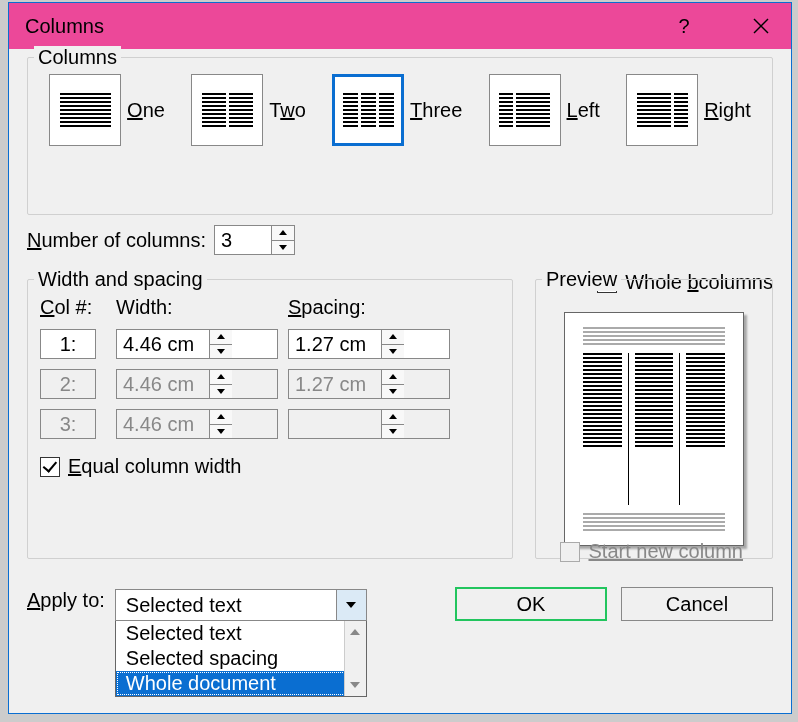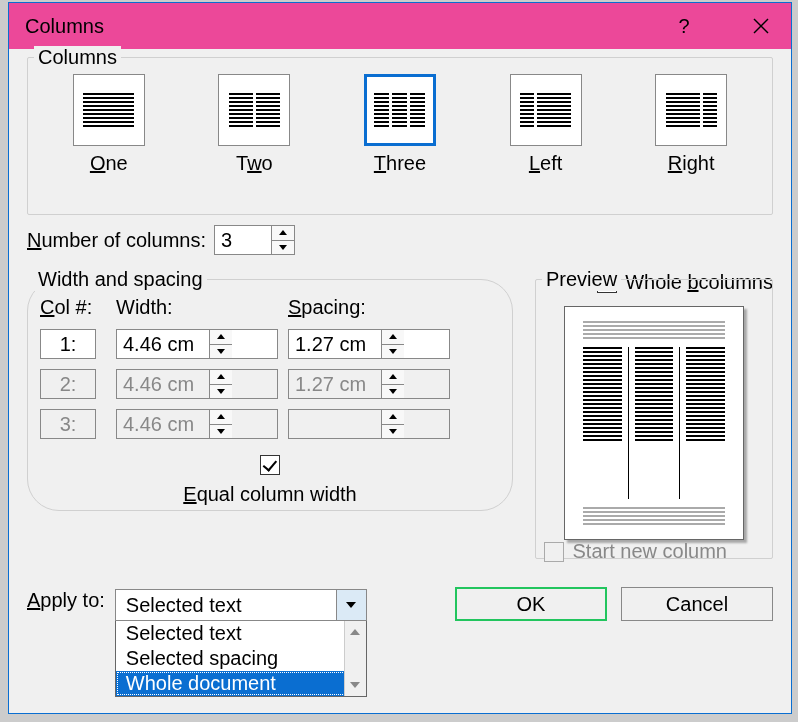--- a/index.html
+++ b/index.html
@@ -10,21 +10,21 @@
   }
   .titlebar { display: flex; align-items: center; height: 46px; padding: 0 0 0 16px; background: #ec4899; gap: 17px; }
   .titlebar .title { font-size: 20px; flex: 1; color: #000; }
   .titlebar .btn { width: 60px; height: 46px; display: flex; align-items: center; justify-content: center; font-size: 20px; color: #000; }
   .body { padding: 8px 18px 14px 18px; position: relative; }
 
   .fieldset { position: relative; border: 1px solid #d0d0d0; border-radius: 2px; margin-bottom: 10px; }
   .fieldset > .legend { position: absolute; top: -12px; left: 6px; background: #f0f0f0; padding: 0 4px; font-size: 20px; color: #000; }
 
   .presets { height: 156px; padding: 16px 8px 8px 8px; display: flex; justify-content: space-around; align-items: flex-start; }
-  .preset-item { display: flex; flex-direction: column; align-items: center; gap: 6px; cursor: pointer; }
+  .preset-item { display: flex; flex-direction: row; align-items: center; gap: 6px; cursor: pointer; }
   .icon-box { width: 72px; height: 72px; border: 1px solid #888; background: #fff; display: flex; align-items: center; justify-content: center; padding: 6px; gap: 3px; }
   .icon-box.selected { border: 3px solid #0a6ed1; }
   .icon-col { display: flex; flex-direction: column; gap: 2px; }
   .icon-line { height: 2px; background: #000; }
   .preset-label { font-size: 20px; }
   .preset-label .u { text-decoration: underline; }
 
   .row { display: flex; align-items: center; gap: 8px; margin: 8px 0 24px 0; font-size: 20px; }
   .u { text-decoration: underline; }
 
@@ -34,33 +34,33 @@
   .spinner .sp-btn { flex: 1; width: 22px; display: flex; align-items: center; justify-content: center; background: #f8f8f8; }
   .spinner .sp-btn:first-child { border-bottom: 1px solid #888; }
   .spinner .arrow { width: 0; height: 0; border-left: 4px solid transparent; border-right: 4px solid transparent; }
   .spinner .up { border-bottom: 5px solid #000; }
   .spinner .down { border-top: 5px solid #000; }
   .spinner.wide input { width: 92px; }
   .spinner.disabled { background: #f0f0f0; }
   .spinner.disabled input { color: #888; }
 
   .two-col { display: flex; gap: 22px; }
-  .ws-fieldset { flex: 0 0 486px; height: 232px; padding: 16px 12px 12px 12px; border-radius: 32px; }
+  .ws-fieldset { flex: 0 0 486px; height: 280px; padding: 16px 12px 12px 12px; }
   .ws-grid { display: grid; grid-template-columns: 66px 162px 162px; row-gap: 10px; column-gap: 10px; align-items: center; font-size: 20px; }
   .ws-grid .hdr { font-size: 20px; }
   .colnum { border: 1px solid #888; background: #fff; height: 30px; width: 56px; display: flex; align-items: center; justify-content: center; font-size: 20px; }
   .colnum.disabled { color: #888; background: #f0f0f0; }
 
   .checkbox { display: flex; align-items: center; gap: 8px; font-size: 20px; margin-top: 12px; }
   .checkbox .box { width: 20px; height: 20px; border: 1px solid #333; background: #fff; display: flex; align-items: center; justify-content: center; }
   .checkbox .box.checked::after { content: ""; display: block; width: 6px; height: 11px; border: solid #000; border-width: 0 2px 2px 0; transform: rotate(40deg) translate(-1px,-1px); }
   .checkbox.disabled { color: #888; }
   .checkbox.disabled .box { border-color: #aaa; background: #f0f0f0; }
 
-  .preview-fieldset { flex: 1; height: 280px; padding: 16px 12px 12px 12px; display: flex; align-items: center; justify-content: center; }
+  .preview-fieldset { flex: 1; height: 280px; padding: 16px 12px 12px 12px; display: flex; align-items: flex-end; justify-content: center; }
   .preview-page { width: 180px; height: 234px; background: #fff; border: 1px solid #666; margin-top: 4px; box-shadow: 3px 3px 2px rgba(0,0,0,.3); padding: 14px 18px; display: flex; flex-direction: column; gap: 2px; }
   .pv-full { height: 2px; background: #aaa; }
   .pv-cols { flex: 1; display: flex; gap: 6px; margin: 6px 0; }
   .pv-col { flex: 1; display: flex; flex-direction: column; gap: 2px; }
   .pv-cline { height: 2px; background: #000; }
   .pv-sep { width: 1px; background: #000; }
 
   .apply-row { display: flex; align-items: flex-start; gap: 10px; font-size: 20px; margin-top: 20px; position: relative; }
   .select-wrap { position: relative; width: 252px; }
   .select-box { border: 1px solid #888; background: #fff; height: 32px; display: flex; align-items: center; }
@@ -74,21 +74,21 @@
   .select-list .sb .a { flex: 0 0 22px; display: flex; align-items: center; justify-content: center; }
   .select-list .sb .a .tri-u { width: 0; height: 0; border-left: 5px solid transparent; border-right: 5px solid transparent; border-bottom: 6px solid #888; }
   .select-list .sb .a .tri-d { width: 0; height: 0; border-left: 5px solid transparent; border-right: 5px solid transparent; border-top: 6px solid #888; }
   .select-list .sb .track { flex: 1; }
 
   .footer-btns { position: absolute; right: 18px; bottom: 14px; display: flex; gap: 14px; }
   .btn-push { width: 152px; height: 34px; font-size: 20px; display: flex; align-items: center; justify-content: center; background: #f0f0f0; border: 1px solid #888; }
   .btn-push.primary { border: 2px solid #22c55e; }
 
   .line-between { position: absolute; right: 18px; top: 210px; }
-  .start-new { position: absolute; right: 64px; bottom: 72px; }
+  .start-new { position: absolute; right: 48px; bottom: 72px; text-decoration: underline; }
 </style>
 </head>
 <body>
 
 <div class="dialog">
   <div class="titlebar">
     <div class="title">Columns</div>
     <div class="btn">?</div>
     <div class="btn">
       <svg width="16" height="16" viewBox="0 0 16 16">
@@ -331,21 +331,21 @@
               <div class="sp-btns">
                 <div class="sp-btn">
                   <div class="arrow up"></div>
                 </div>
                 <div class="sp-btn">
                   <div class="arrow down"></div>
                 </div>
               </div>
             </div>
           </div>
-        <div class="checkbox" style="margin-top:16px;flex-direction:column;">
+        <div class="checkbox" style="margin-top:16px;">
           <div class="box checked"></div>
           <span><span class="u">E</span><span>qual column width</span></span>
         </div>
       </div>
 
       <div class="fieldset preview-fieldset">
         <div class="legend">Preview</div>
         <div class="preview-page">
           <div class="pv-full"></div>
             <div class="pv-full"></div>

